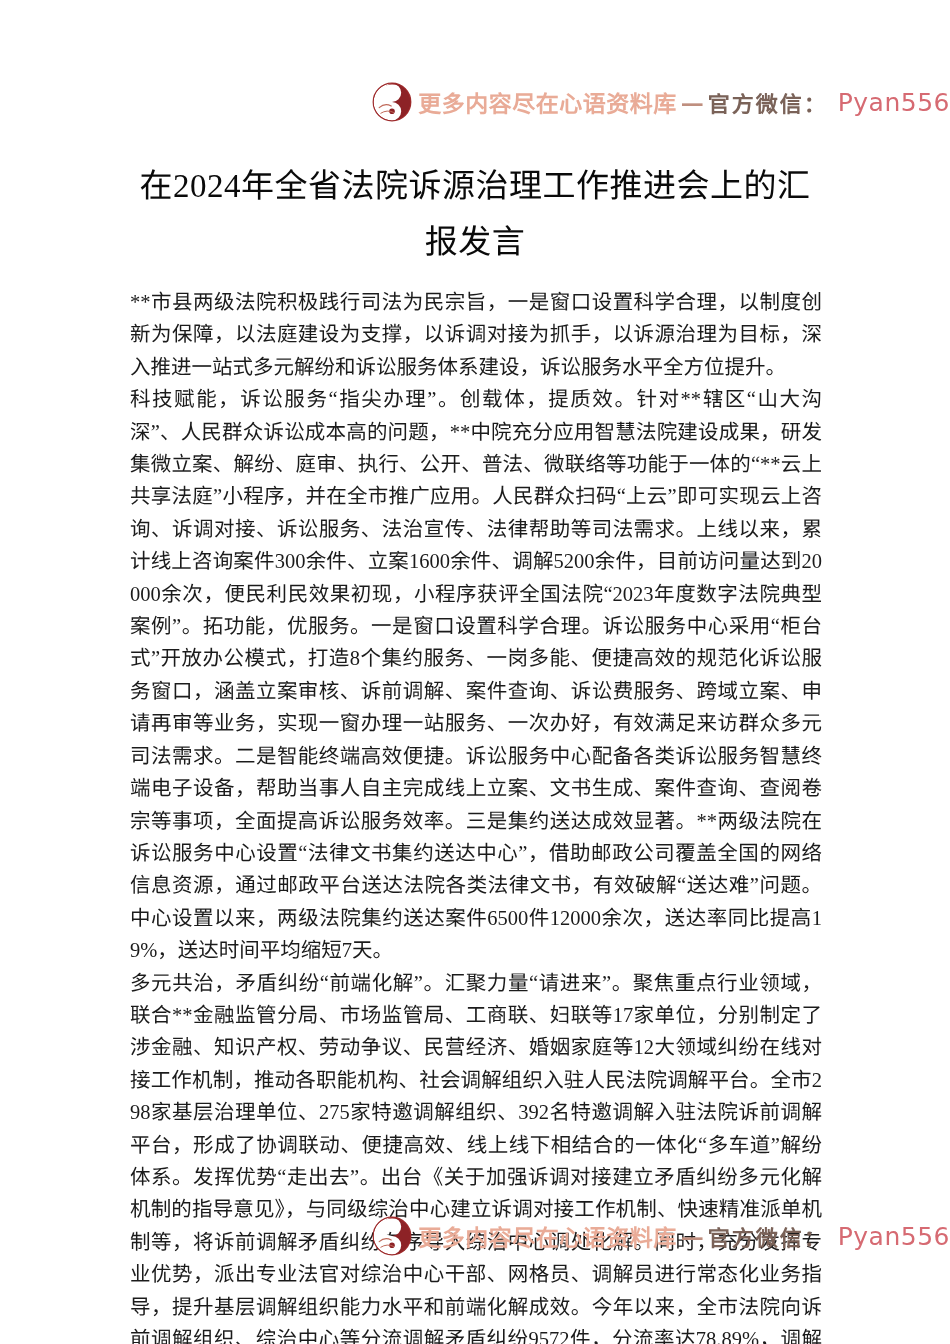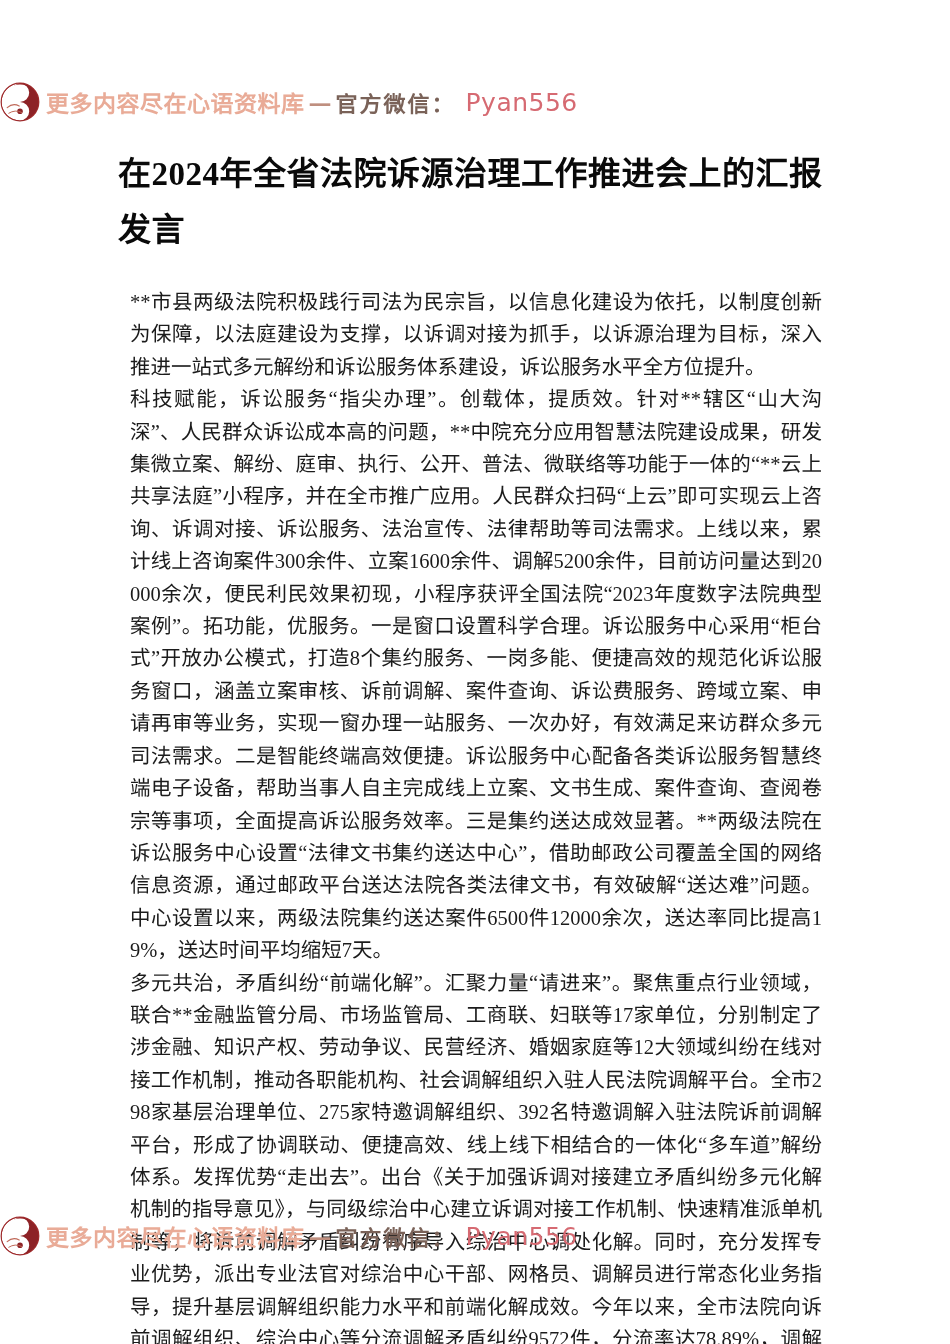--- a/index.html
+++ b/index.html
@@ -22,21 +22,21 @@
     width: 950px;
     height: 1344px;
     box-sizing: border-box;
     padding: 0 130px;
   }
 
   
   .watermark {
     display: flex;
     align-items: center;
-    justify-content: flex-start;
+    justify-content: flex-end;
     gap: 6px;
     white-space: nowrap;
     user-select: none;
   }
   .watermark.top {
     position: absolute;
     left: 0; right: 0;
     top: 78px;
     height: 48px;
   }
@@ -81,23 +81,24 @@
     color: #d66a72;
     margin-left: 4px;
   }
 
   
   .doc-title {
     position: absolute;
     left: 118px;
     right: 118px;
     top: 146px;
-    margin: 0;
+    margin: 12px;
+    text-align: center;
     font-family: "Liberation Serif", "DejaVu Serif", serif;
-    font-weight: 700;
+    font-weight: 400;
     font-size: 33px;
     line-height: 56px;
     color: #0a0a0a;
     letter-spacing: 0.5px;
   }
 
   
   .doc-body {
     position: absolute;
     left: 130px;
@@ -155,21 +156,21 @@
     <span class="wm-dash">—</span>
     <span class="wm-sub">官方微信：</span>
     <span class="wm-code">Pyan556</span>
   </div>
 
   <h1 class="doc-title">在2024年全省法院诉源治理工作推进会上的汇报发言</h1>
 
   <div class="doc-body">
 
 
-    <p class="para serif">**市县两级法院积极践行司法为民宗旨，以信息化建设为依托，以制度创新为保障，以法庭建设为支撑，以诉调对接为抓手，以诉源治理为目标，深入推进一站式多元解纷和诉讼服务体系建设，诉讼服务水平全方位提升。</p>
+    <p class="para serif">**市县两级法院积极践行司法为民宗旨，一是窗口设置科学合理，以制度创新为保障，以法庭建设为支撑，以诉调对接为抓手，以诉源治理为目标，深入推进一站式多元解纷和诉讼服务体系建设，诉讼服务水平全方位提升。</p>
 
     <p class="para serif">科技赋能，诉讼服务“指尖办理”。创载体，提质效。针对**辖区“山大沟深”、人民群众诉讼成本高的问题，**中院充分应用智慧法院建设成果，研发集微立案、解纷、庭审、执行、公开、普法、微联络等功能于一体的“**云上共享法庭”小程序，并在全市推广应用。人民群众扫码“上云”即可实现云上咨询、诉调对接、诉讼服务、法治宣传、法律帮助等司法需求。上线以来，累计线上咨询案件300余件、立案1600余件、调解5200余件，目前访问量达到20000余次，便民利民效果初现，小程序获评全国法院“2023年度数字法院典型案例”。拓功能，优服务。一是窗口设置科学合理。诉讼服务中心采用“柜台式”开放办公模式，打造8个集约服务、一岗多能、便捷高效的规范化诉讼服务窗口，涵盖立案审核、诉前调解、案件查询、诉讼费服务、跨域立案、申请再审等业务，实现一窗办理一站服务、一次办好，有效满足来访群众多元司法需求。二是智能终端高效便捷。诉讼服务中心配备各类诉讼服务智慧终端电子设备，帮助当事人自主完成线上立案、文书生成、案件查询、查阅卷宗等事项，全面提高诉讼服务效率。三是集约送达成效显著。**两级法院在诉讼服务中心设置“法律文书集约送达中心”，借助邮政公司覆盖全国的网络信息资源，通过邮政平台送达法院各类法律文书，有效破解“送达难”问题。中心设置以来，两级法院集约送达案件6500件12000余次，送达率同比提高19%，送达时间平均缩短7天。</p>
 
     <p class="para serif">多元共治，矛盾纠纷“前端化解”。汇聚力量“请进来”。聚焦重点行业领域，联合**金融监管分局、市场监管局、工商联、妇联等17家单位，分别制定了涉金融、知识产权、劳动争议、民营经济、婚姻家庭等12大领域纠纷在线对接工作机制，推动各职能机构、社会调解组织入驻人民法院调解平台。全市298家基层治理单位、275家特邀调解组织、392名特邀调解入驻法院诉前调解平台，形成了协调联动、便捷高效、线上线下相结合的一体化“多车道”解纷体系。发挥优势“走出去”。出台《关于加强诉调对接建立矛盾纠纷多元化解机制的指导意见》，与同级综治中心建立诉调对接工作机制、快速精准派单机制等，将诉前调解矛盾纠纷有序导入综治中心调处化解。同时，充分发挥专业优势，派出专业法官对综治中心干部、网格员、调解员进行常态化业务指导，提升基层调解组织能力水平和前端化解成效。今年以来，全市法院向诉前调解组织、综治中心等分流调解矛盾纠纷9572件，分流率达78.89%，调解成功4779件，调解成功率50.16%，全市法院受理案件数总体呈稳中有降态势。</p>
 
   </div>
 
   <div class="watermark bottom">
     <svg class="wm-logo" viewBox="0 0 100 100" aria-hidden="true">
       <defs>

